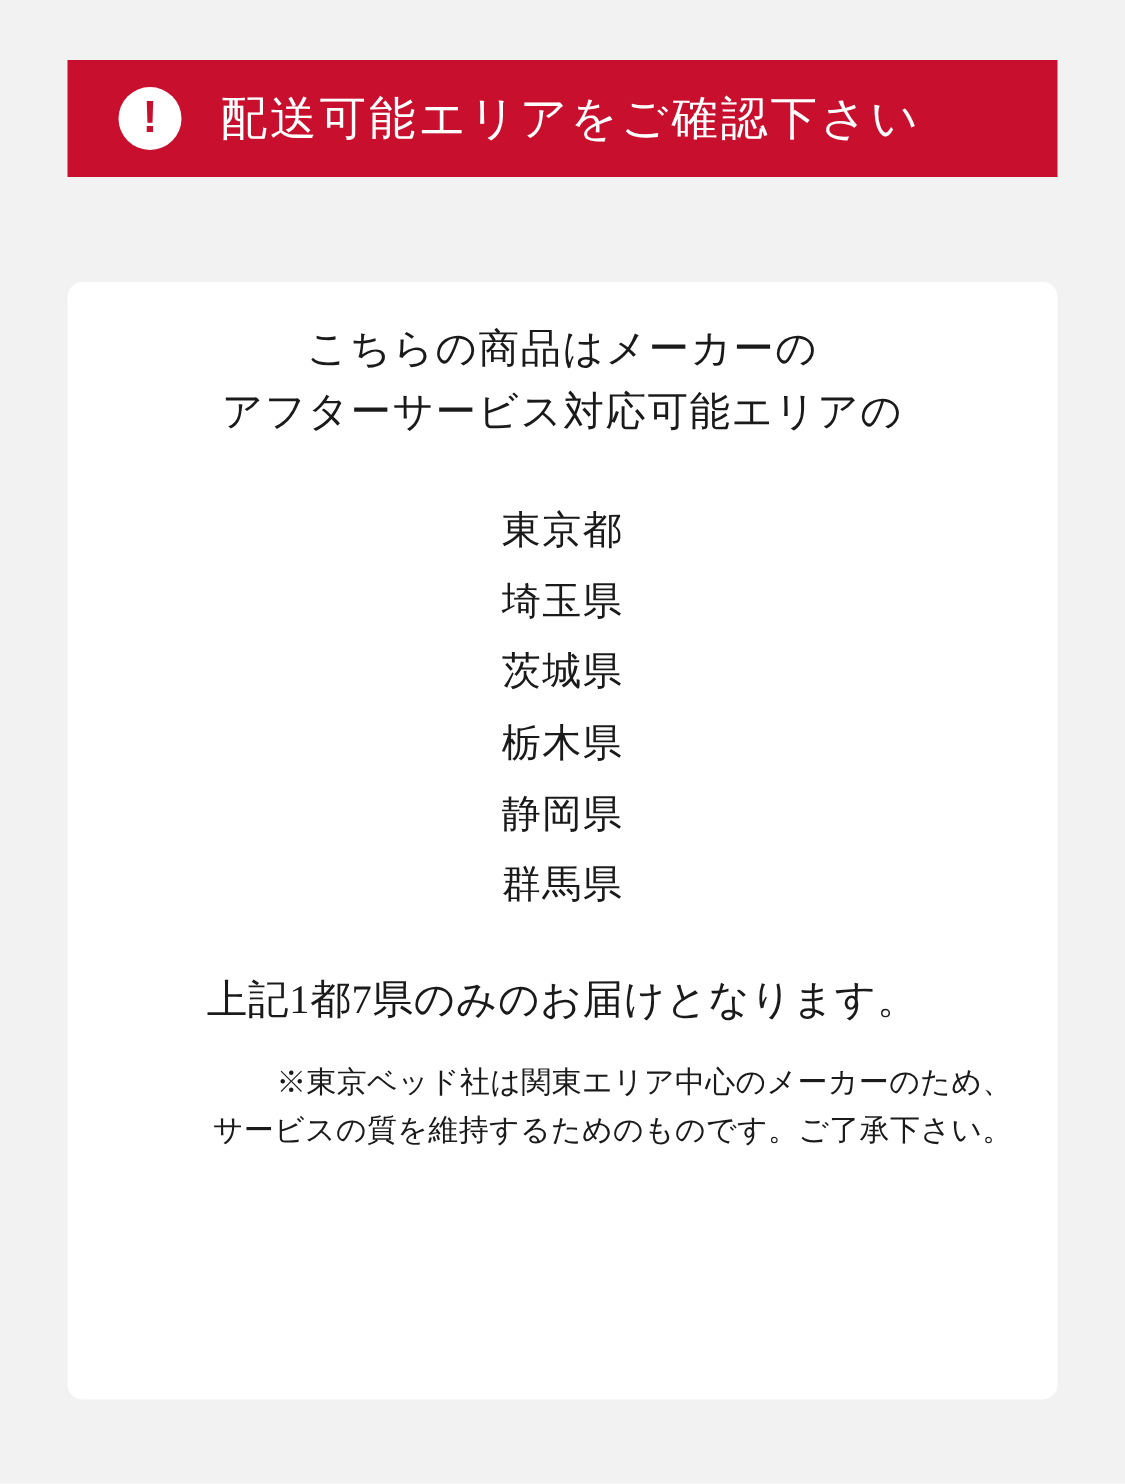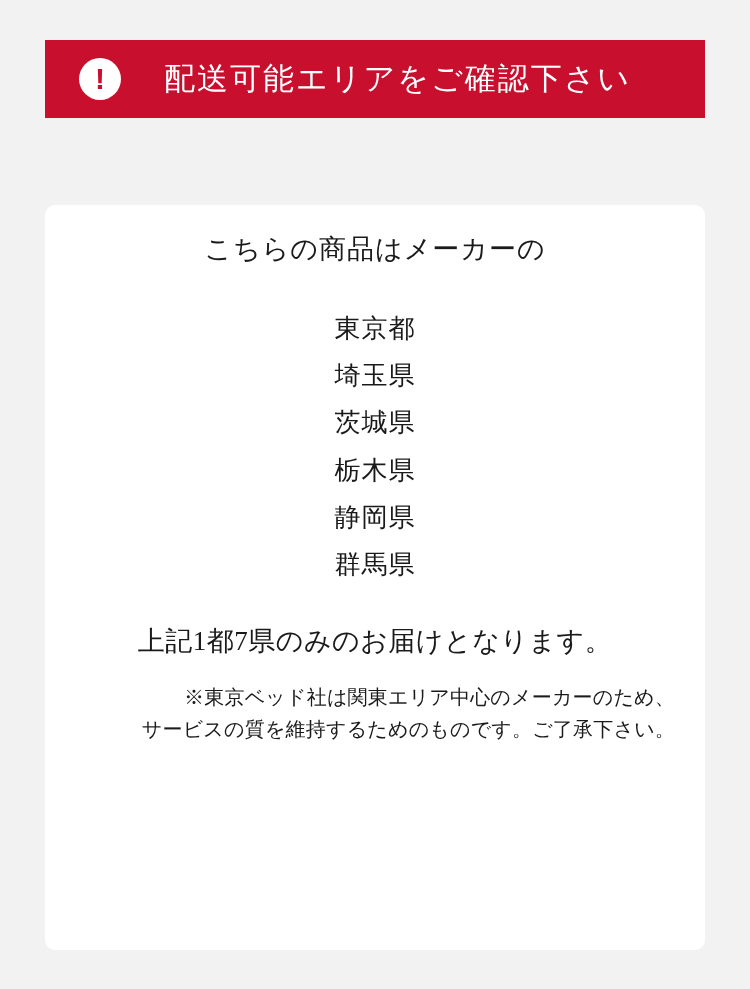--- a/index.html
+++ b/index.html
@@ -44,33 +44,33 @@
     color: #c8102e;
     display: flex;
     align-items: center;
     justify-content: center;
     font-family: "Liberation Sans", sans-serif;
     font-size: 30px;
     font-weight: bold;
     line-height: 1;
   }
   .banner-title {
-    margin-left: 43px;
+    margin-left: 26px;
     color: #ffffff;
     font-size: 31px;
     letter-spacing: 2px;
     font-family: "Liberation Serif", "DejaVu Serif", serif;
     white-space: nowrap;
   }
 
   
   .card {
     position: absolute;
     left: 45px;
-    top: 205px;
+    top: 188px;
     width: 660px;
     height: 745px;
     background: #ffffff;
     border-radius: 10px;
     box-sizing: border-box;
     padding: 24px 30px 30px 30px;
     display: flex;
     flex-direction: column;
     align-items: center;
   }
@@ -130,20 +130,21 @@
     <div class="banner-icon">
       <span>!</span>
     </div>
     <div class="banner-title">配送可能エリアをご確認下さい</div>
   </div>
 
   <div class="card">
 
     <p class="intro">
       <span class="intro-line">こちらの商品はメーカーの</span>
+      <span class="intro-line">アフターサービス対応可能エリアの</span>
     </p>
 
     <ul class="area-list">
       <li>東京都</li>
       <li>埼玉県</li>
       <li>茨城県</li>
       <li>栃木県</li>
       <li>静岡県</li>
       <li>群馬県</li>
     </ul>

